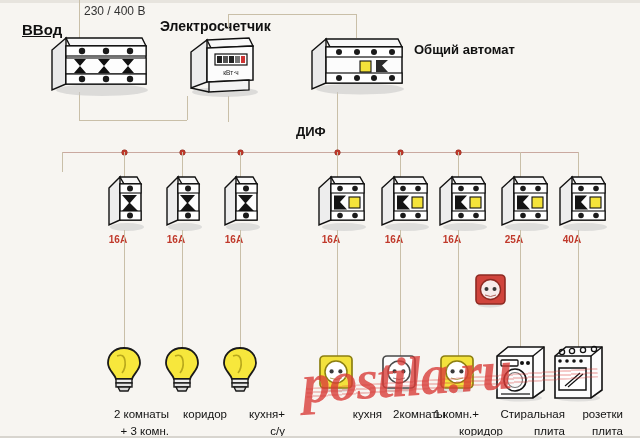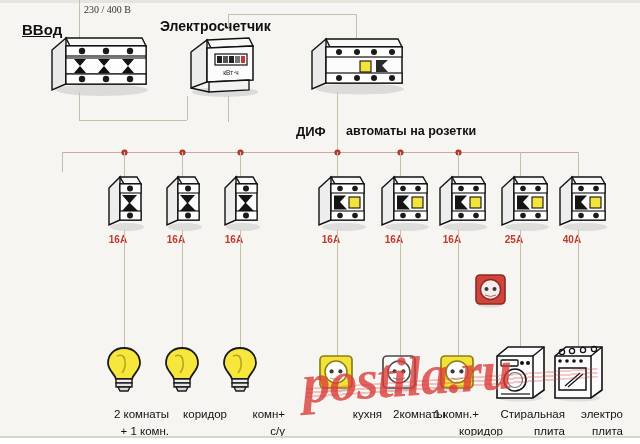--- a/index.html
+++ b/index.html
@@ -13,21 +13,21 @@
 
   
   .wire-v{position:absolute;width:1px;background:#c9bfa8;}
   .wire-h{position:absolute;height:1px;background:#c9bfa8;}
   .bus{position:absolute;height:1px;background:#caa9a0;}
   .node{position:absolute;width:5px;height:5px;border-radius:50%;background:#c0392b;
          box-shadow:0 0 0 .5px #8e2a1e;}
 
   
   .lbl{position:absolute;font-weight:bold;color:#111;white-space:nowrap;}
-  .volt{position:absolute;font-size:10px;color:#333;white-space:nowrap;font-family:Liberation Serif, serif;}
+  .volt{position:absolute;font-size:12px;color:#333;white-space:nowrap;}
   .amp{position:absolute;font-size:10px;font-weight:bold;color:#c0392b;white-space:nowrap;}
   .cap{position:absolute;font-size:11.5px;font-weight:normal;color:#111;white-space:nowrap;text-align:right;}
 
   
   .brk{position:absolute;}
   .brk svg{display:block;overflow:visible;}
 
   
   #wm{position:absolute;left:300px;top:352px;width:300px;height:78px;
       pointer-events:none;}
@@ -52,20 +52,21 @@
 <div id="stage">
 
   <div class="edge-top"></div>
 
   <div class="volt" style="left:84px;top:4px;">230 / 400 В</div>
 
   <div class="lbl" style="left:22px;top:21px;font-size:15px;text-decoration:underline;">ВВод</div>
 
   <div class="lbl" style="left:160px;top:18px;font-size:14px;">Электросчетчик</div>
 
+  <div class="lbl" style="left:414px;top:42px;font-size:13px;">Общий автомат</div>
 
   <div class="wire-v" style="left:79px;top:0px;height:38px;"></div>
 
   <div class="wire-v" style="left:79px;top:92px;height:28px;"></div>
   <div class="wire-h" style="left:79px;top:120px;width:108px;"></div>
   <div class="wire-v" style="left:187px;top:96px;height:24px;"></div>
 
   <div class="wire-v" style="left:228px;top:96px;height:24px;"></div>
   <div class="wire-h" style="left:228px;top:120px;width:1px;"></div>
   <div class="wire-v" style="left:228px;top:96px;height:26px;"></div>
@@ -144,21 +145,20 @@
       <path d="M70 27 L82 27 L76 32.5 L82 39 L70 39 Z" fill="#2b2b2b"></path>
       <rect x="20" y="40" width="76" height="10" fill="#fff" stroke="#111" stroke-width="1.2"></rect>
       <circle cx="33" cy="45" r="3" fill="#1a1a1a"></circle>
       <circle cx="51" cy="45" r="3" fill="#1a1a1a"></circle>
       <circle cx="68" cy="45" r="3" fill="#1a1a1a"></circle>
       <circle cx="86" cy="45" r="3" fill="#1a1a1a"></circle>
     </svg>
   </div>
 
   <div class="lbl" style="left:296px;top:124px;font-size:13px;">ДИФ</div>
-  <div class="lbl" style="left:346px;top:124px;font-size:12.5px;">автоматы на розетки</div>
 
   <div class="bus" style="left:62px;top:152px;width:517px;"></div>
   <div class="wire-v" style="left:62px;top:152px;height:20px;"></div>
   <div class="wire-v" style="left:578px;top:152px;height:22px;"></div>
 
   <div id="nodes">
       <div class="node" style="left: 121.5px; top: 149.5px;"></div>
       <div class="node" style="left: 179.5px; top: 149.5px;"></div>
       <div class="node" style="left: 237.5px; top: 149.5px;"></div>
       <div class="node" style="left: 334.5px; top: 149.5px;"></div>
@@ -327,41 +327,41 @@
       <div class="brk" style="left: 103px; top: 344px;">
         <svg width="42" height="52" viewBox="0 0 42 52">
     <path d="M21 4 C10 4 5 12 5 19 C5 26 11 29 13 35 L29 35 C31 29 37 26 37 19 C37 12 32 4 21 4 Z" fill="#f7e73c" stroke="#1a1a1a" stroke-width="1.8"></path>
     <path d="M14 12 Q21 9 22 17 Q23 24 19 29" stroke="#b8a81c" stroke-width="1.6" fill="none"></path>
     <rect x="13" y="35" width="16" height="4" fill="#efefef" stroke="#1a1a1a" stroke-width="1.4"></rect>
     <rect x="13" y="39" width="16" height="4" fill="#e4e4e4" stroke="#1a1a1a" stroke-width="1.4"></rect>
     <path d="M15 43 L27 43 L25 47 L17 47 Z" fill="#d8d8d8" stroke="#1a1a1a" stroke-width="1.4"></path>
   </svg>
       </div>
       <div class="cap" style="left: 79px; top: 408px; width: 90px;">2 комнаты</div>
-      <div class="cap" style="left: 79px; top: 425px; width: 90px;">+ 1 комн.</div>
+      <div class="cap" style="left: 79px; top: 425px; width: 90px;">+ 3 комн.</div>
       <div class="brk" style="left: 161px; top: 344px;">
         <svg width="42" height="52" viewBox="0 0 42 52">
     <path d="M21 4 C10 4 5 12 5 19 C5 26 11 29 13 35 L29 35 C31 29 37 26 37 19 C37 12 32 4 21 4 Z" fill="#f7e73c" stroke="#1a1a1a" stroke-width="1.8"></path>
     <path d="M14 12 Q21 9 22 17 Q23 24 19 29" stroke="#b8a81c" stroke-width="1.6" fill="none"></path>
     <rect x="13" y="35" width="16" height="4" fill="#efefef" stroke="#1a1a1a" stroke-width="1.4"></rect>
     <rect x="13" y="39" width="16" height="4" fill="#e4e4e4" stroke="#1a1a1a" stroke-width="1.4"></rect>
     <path d="M15 43 L27 43 L25 47 L17 47 Z" fill="#d8d8d8" stroke="#1a1a1a" stroke-width="1.4"></path>
   </svg>
       </div>
       <div class="cap" style="left: 137px; top: 408px; width: 90px;">коридор</div>
       <div class="brk" style="left: 219px; top: 344px;">
         <svg width="42" height="52" viewBox="0 0 42 52">
     <path d="M21 4 C10 4 5 12 5 19 C5 26 11 29 13 35 L29 35 C31 29 37 26 37 19 C37 12 32 4 21 4 Z" fill="#f7e73c" stroke="#1a1a1a" stroke-width="1.8"></path>
     <path d="M14 12 Q21 9 22 17 Q23 24 19 29" stroke="#b8a81c" stroke-width="1.6" fill="none"></path>
     <rect x="13" y="35" width="16" height="4" fill="#efefef" stroke="#1a1a1a" stroke-width="1.4"></rect>
     <rect x="13" y="39" width="16" height="4" fill="#e4e4e4" stroke="#1a1a1a" stroke-width="1.4"></rect>
     <path d="M15 43 L27 43 L25 47 L17 47 Z" fill="#d8d8d8" stroke="#1a1a1a" stroke-width="1.4"></path>
   </svg>
       </div>
-      <div class="cap" style="left: 195px; top: 408px; width: 90px;">комн+</div>
+      <div class="cap" style="left: 195px; top: 408px; width: 90px;">кухня+</div>
       <div class="cap" style="left: 195px; top: 425px; width: 90px;">с/у</div>
       <div class="brk" style="left: 316px; top: 352px;">
         <svg width="42" height="42" viewBox="0 0 42 42">
     <ellipse cx="20" cy="38" rx="14" ry="2.6" fill="#c9c9c9" opacity=".5"></ellipse>
     <rect x="4" y="4" width="32" height="32" rx="4" fill="#f3e23c" stroke="#8c7f12" stroke-width="1.7"></rect>
     <circle cx="20" cy="20" r="11" fill="#ffffff" stroke="#8c7f12" stroke-width="1.5"></circle>
     <circle cx="15.6" cy="19.4" r="2.1" fill="#3a3a3a"></circle>
     <circle cx="24.4" cy="19.4" r="2.1" fill="#3a3a3a"></circle>
     <path d="M14 26 Q20 29 26 26" stroke="#8c7f12" stroke-width="1" fill="none" opacity=".7"></path>
   </svg>
@@ -418,21 +418,21 @@
     <circle cx="44" cy="5" r="2.6" fill="none" stroke="#111" stroke-width="1.3"></circle>
     <circle cx="10" cy="17" r="1.8" fill="#111"></circle>
     <circle cx="17" cy="17" r="1.8" fill="#111"></circle>
     <circle cx="24" cy="17" r="1.8" fill="#111"></circle>
     <circle cx="31" cy="17" r="1.8" fill="#111"></circle>
     <rect x="9" y="24" width="27" height="22" fill="#fff" stroke="#111" stroke-width="1.5"></rect>
     <path d="M15 42 L30 29" stroke="#111" stroke-width="1.2"></path>
     <path d="M18 43 L33 30" stroke="#111" stroke-width="1.2"></path>
   </svg>
       </div>
-      <div class="cap" style="left: 533px; top: 408px; width: 90px;">электро</div>
+      <div class="cap" style="left: 533px; top: 408px; width: 90px;">розетки</div>
       <div class="cap" style="left: 533px; top: 425px; width: 90px;">плита</div>
     </div>
 
   <div id="wm">
     <div class="wline"></div>
     <div class="wtext">postila.ru</div>
   </div>
 
   <div class="edge-bot2"></div>
   <div class="edge-bot"></div>

